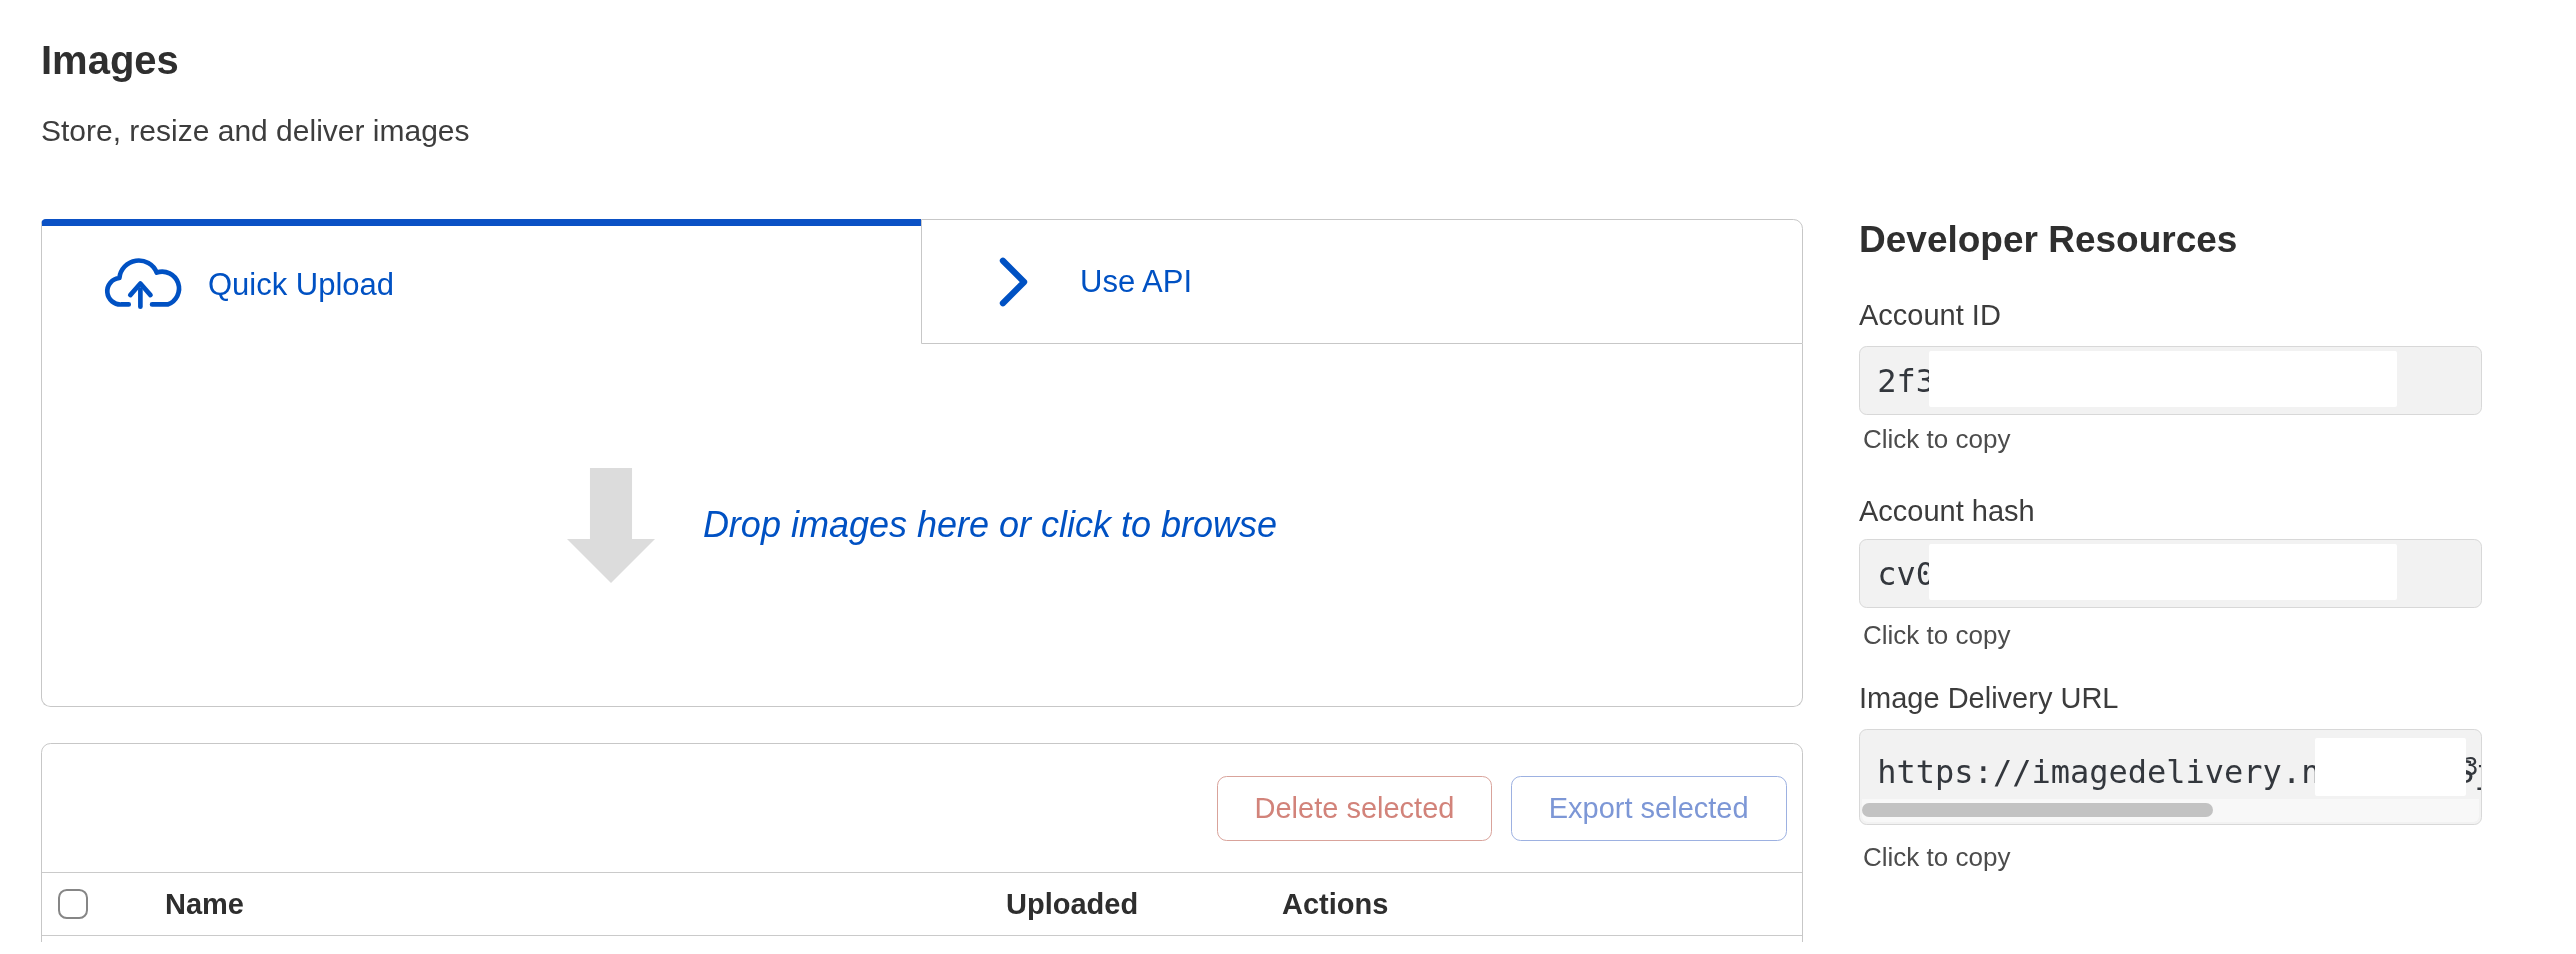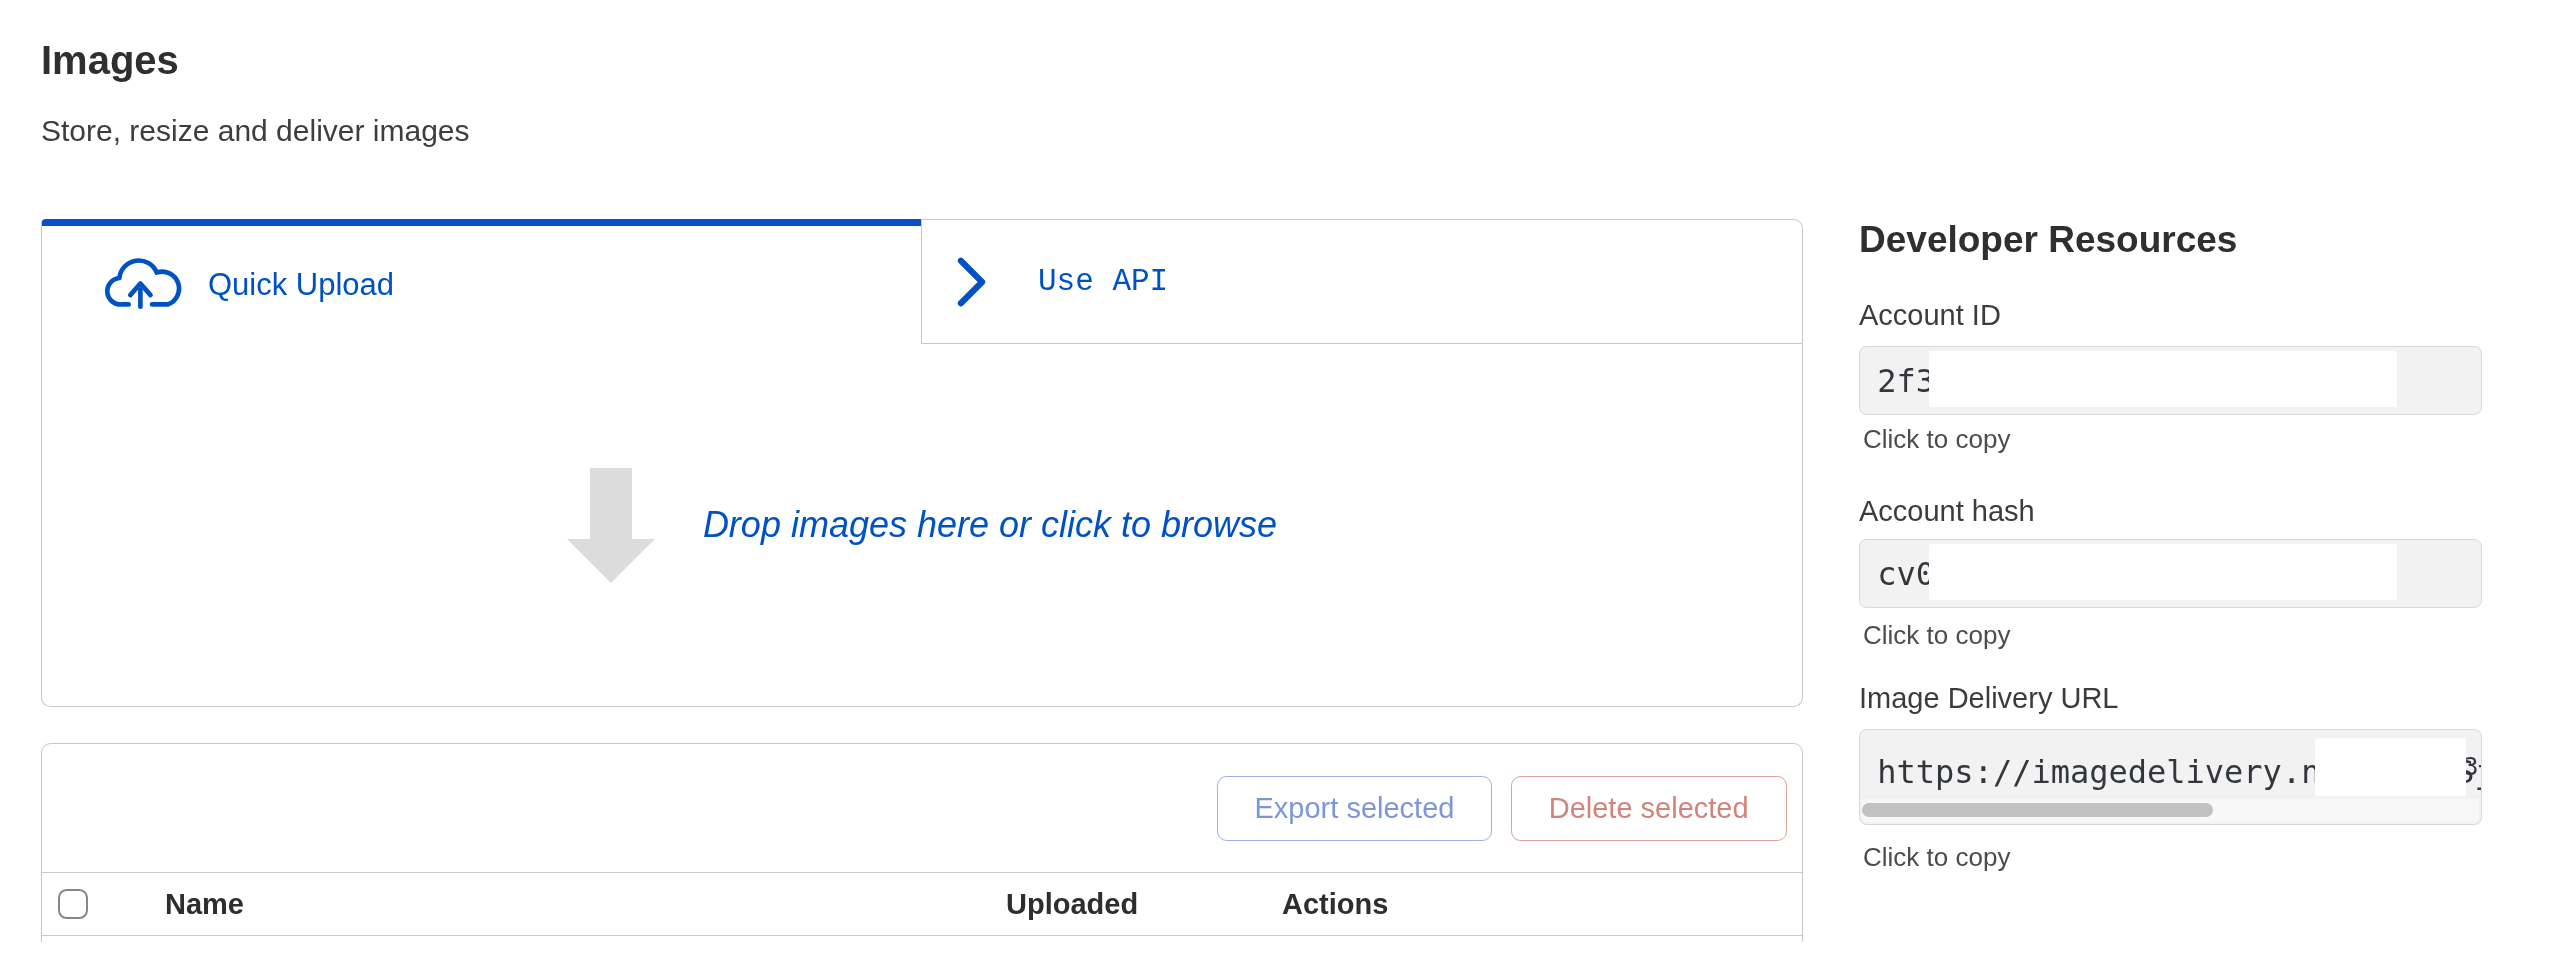--- a/index.html
+++ b/index.html
@@ -17,21 +17,21 @@
   body{background:#fff;font-family:"Liberation Sans","DejaVu Sans",sans-serif;}
   .screen{position:relative;width:2576px;height:942px;background:#fff;overflow:hidden;}
 
   .page-title{position:absolute;left:41px;top:35px;font-size:40px;line-height:50px;font-weight:600;color:#2f2f2f;}
   .page-subtitle{position:absolute;left:41px;top:112px;font-size:30px;line-height:38px;font-weight:400;color:#3d3d3d;}
 
   
   .tabs{position:absolute;left:41px;top:219px;width:1762px;height:125px;display:flex;}
   .tab{display:flex;align-items:center;font-size:31px;color:var(--accent-blue);cursor:pointer;background:#fff;}
   .tab-quick{width:880px;border-top:7.7px solid var(--active-tab-bar);border-left:1.9px solid var(--panel-border);border-top-left-radius:4.8px;padding-left:60px;gap:23px;}
-  .tab-api{flex:1;border:1.9px solid var(--panel-border);border-top-right-radius:9.6px;padding-left:33px;gap:50px;font-family:Liberation Mono, monospace;}
+  .tab-api{flex:1;border:1.9px solid var(--panel-border);border-top-right-radius:9.6px;padding-left:75px;gap:50px;}
   .tab .icon{display:flex;align-items:center;color:var(--accent-blue);}
 
   
   .dropzone{position:absolute;left:41px;top:344px;width:1762px;height:363px;
     border:1.9px solid var(--panel-border);border-top:none;border-radius:0 0 9.6px 9.6px;
     display:flex;align-items:center;justify-content:center;gap:48px;cursor:pointer;background:#fff;}
   .dropzone-label{font-size:36px;color:var(--accent-blue);font-style:italic;}
 
   
   .list-panel{position:absolute;left:41px;top:743px;width:1762px;height:252px;
@@ -99,22 +99,22 @@
     <span style="display:flex;">
       <svg width="88" height="115" viewBox="0 0 92 120">
         <path d="M24 0 H68 V74 H92 L46 120 L0 74 H24 Z" fill="#dcdcdc"></path>
       </svg>
     </span>
     <span class="dropzone-label">Drop images here or click to browse</span>
   </div>
 
   <div class="list-panel">
     <div class="list-toolbar">
+      <button class="btn btn-delete">Delete selected</button>
       <button class="btn btn-export">Export selected</button>
-      <button class="btn btn-delete">Delete selected</button>
     </div>
     <div class="list-header">
       <span class="checkbox"></span>
       <span class="cell cell-name">Name</span>
       <span class="cell cell-uploaded">Uploaded</span>
       <span class="cell cell-actions">Actions</span>
     </div>
   </div>
 
   <div class="sidebar">

